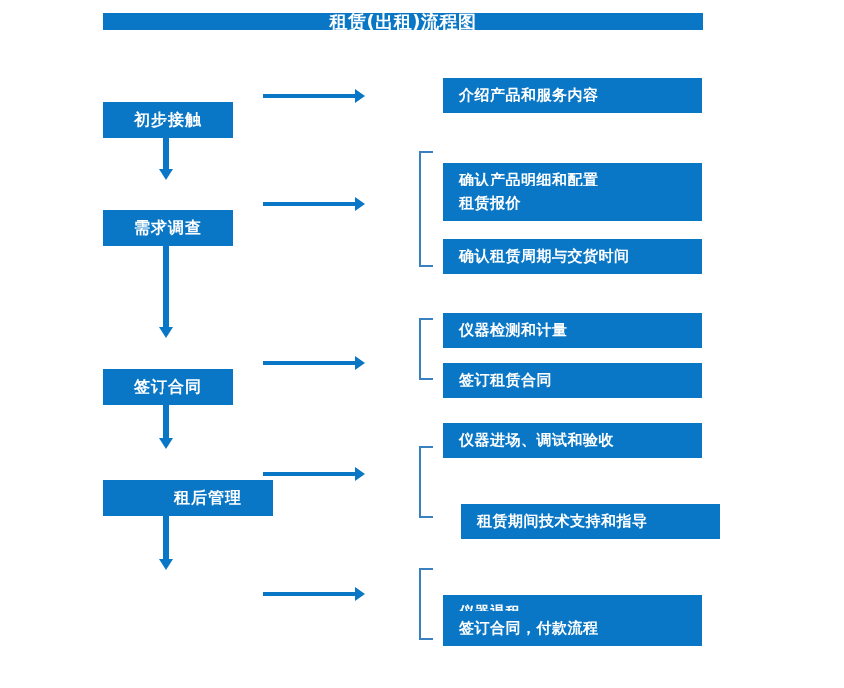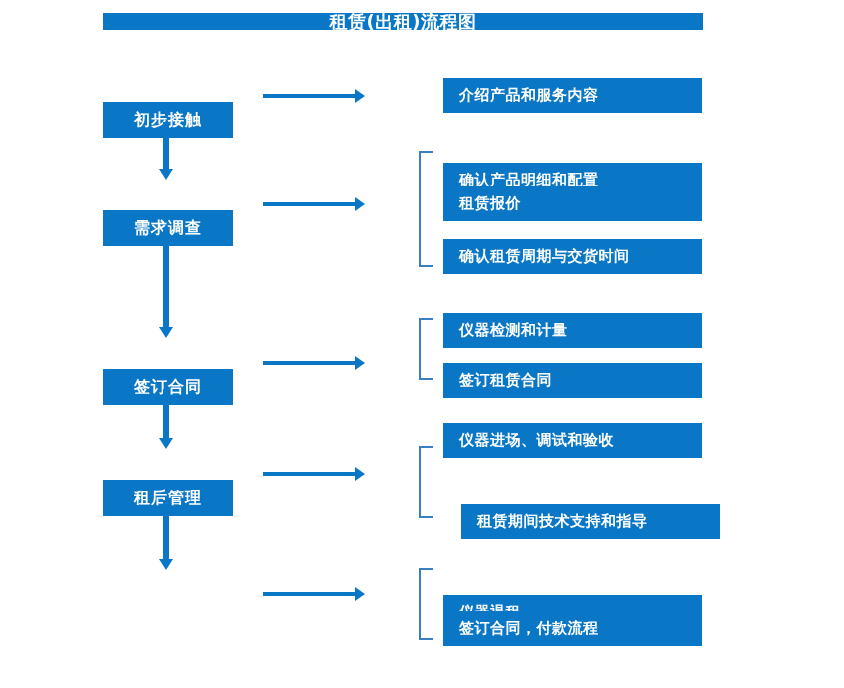--- a/index.html
+++ b/index.html
@@ -140,21 +140,21 @@
 <div class="canvas">
 
   <div class="title-bar">租赁(出租)流程图</div>
 
   <div class="stage-box" style="top:78px;">初步接触</div>
 
   <div class="stage-box" style="top:186px;">需求调查</div>
 
   <div class="stage-box" style="top:345px;">签订合同</div>
 
-  <div class="stage-box" style="top:456px;">租后管理</div>
+  <div class="stage-box" style="top:456px;padding-left:40px;">租后管理</div>
 
 
   <div class="arrow-v" style="top:122px; height:58px;">
     <div class="shaft" style="height:47px;"></div>
     <div class="head"></div>
   </div>
 
   <div class="arrow-v" style="top:230px; height:108px;">
     <div class="shaft" style="height:97px;"></div>
     <div class="head"></div>

